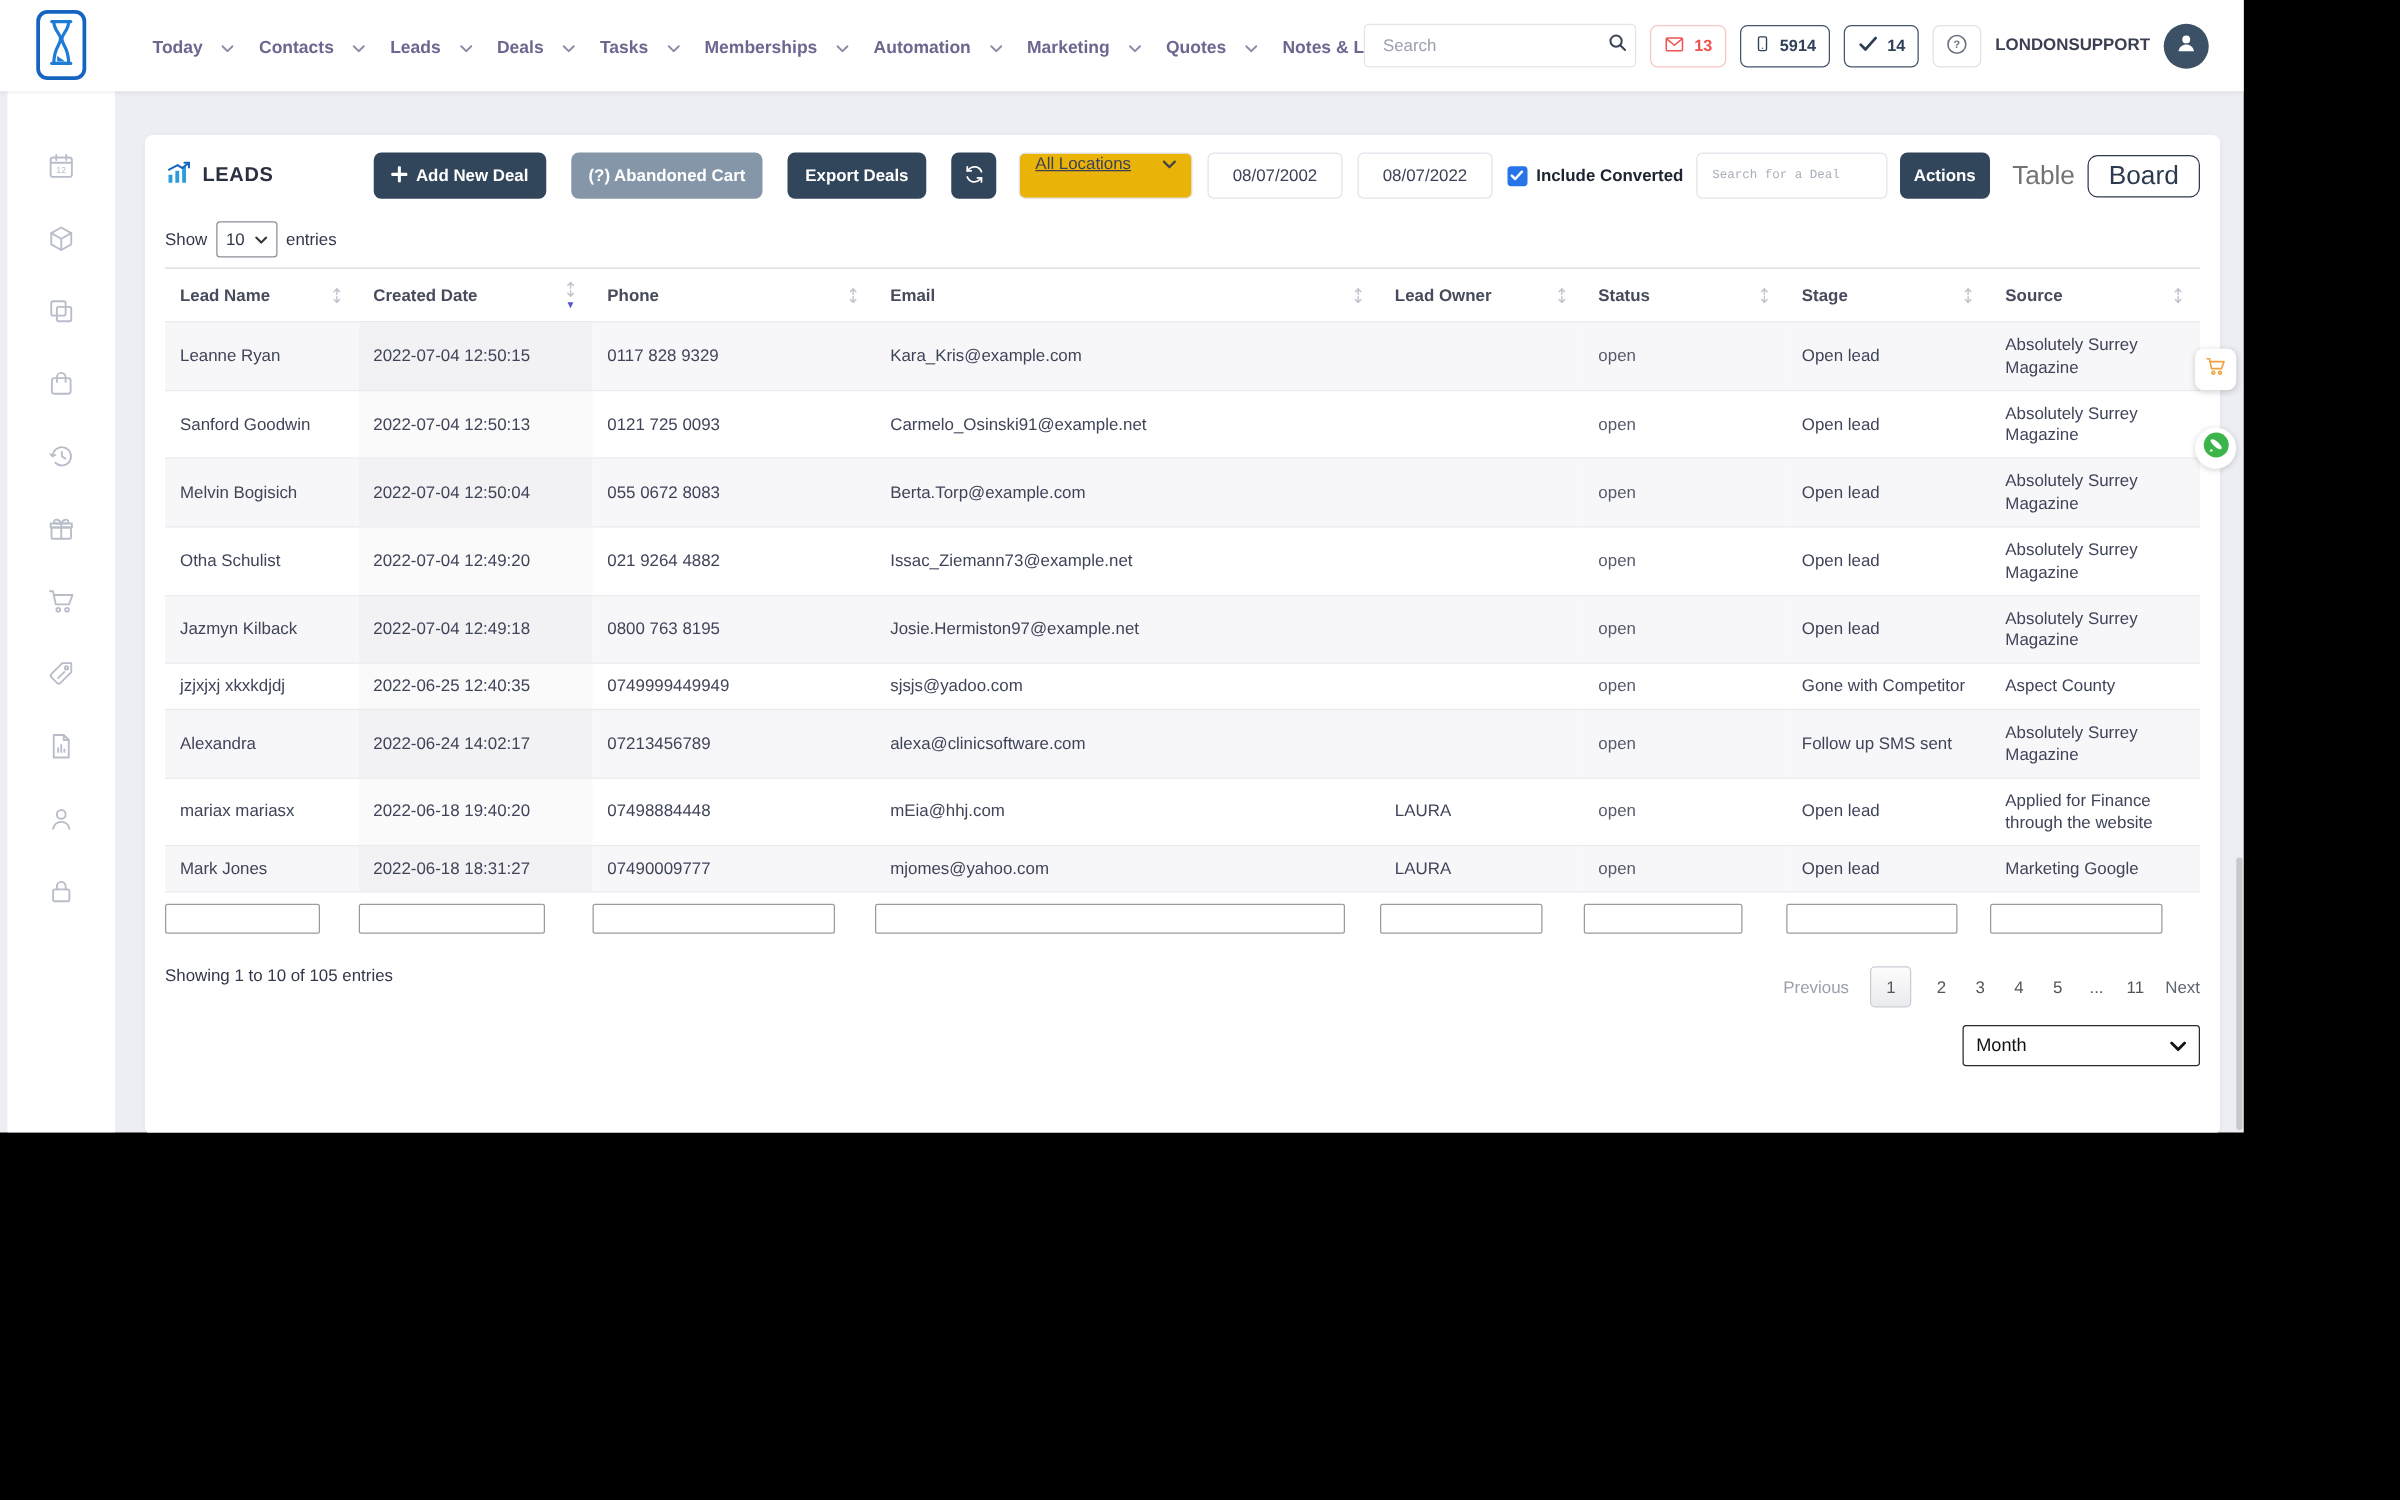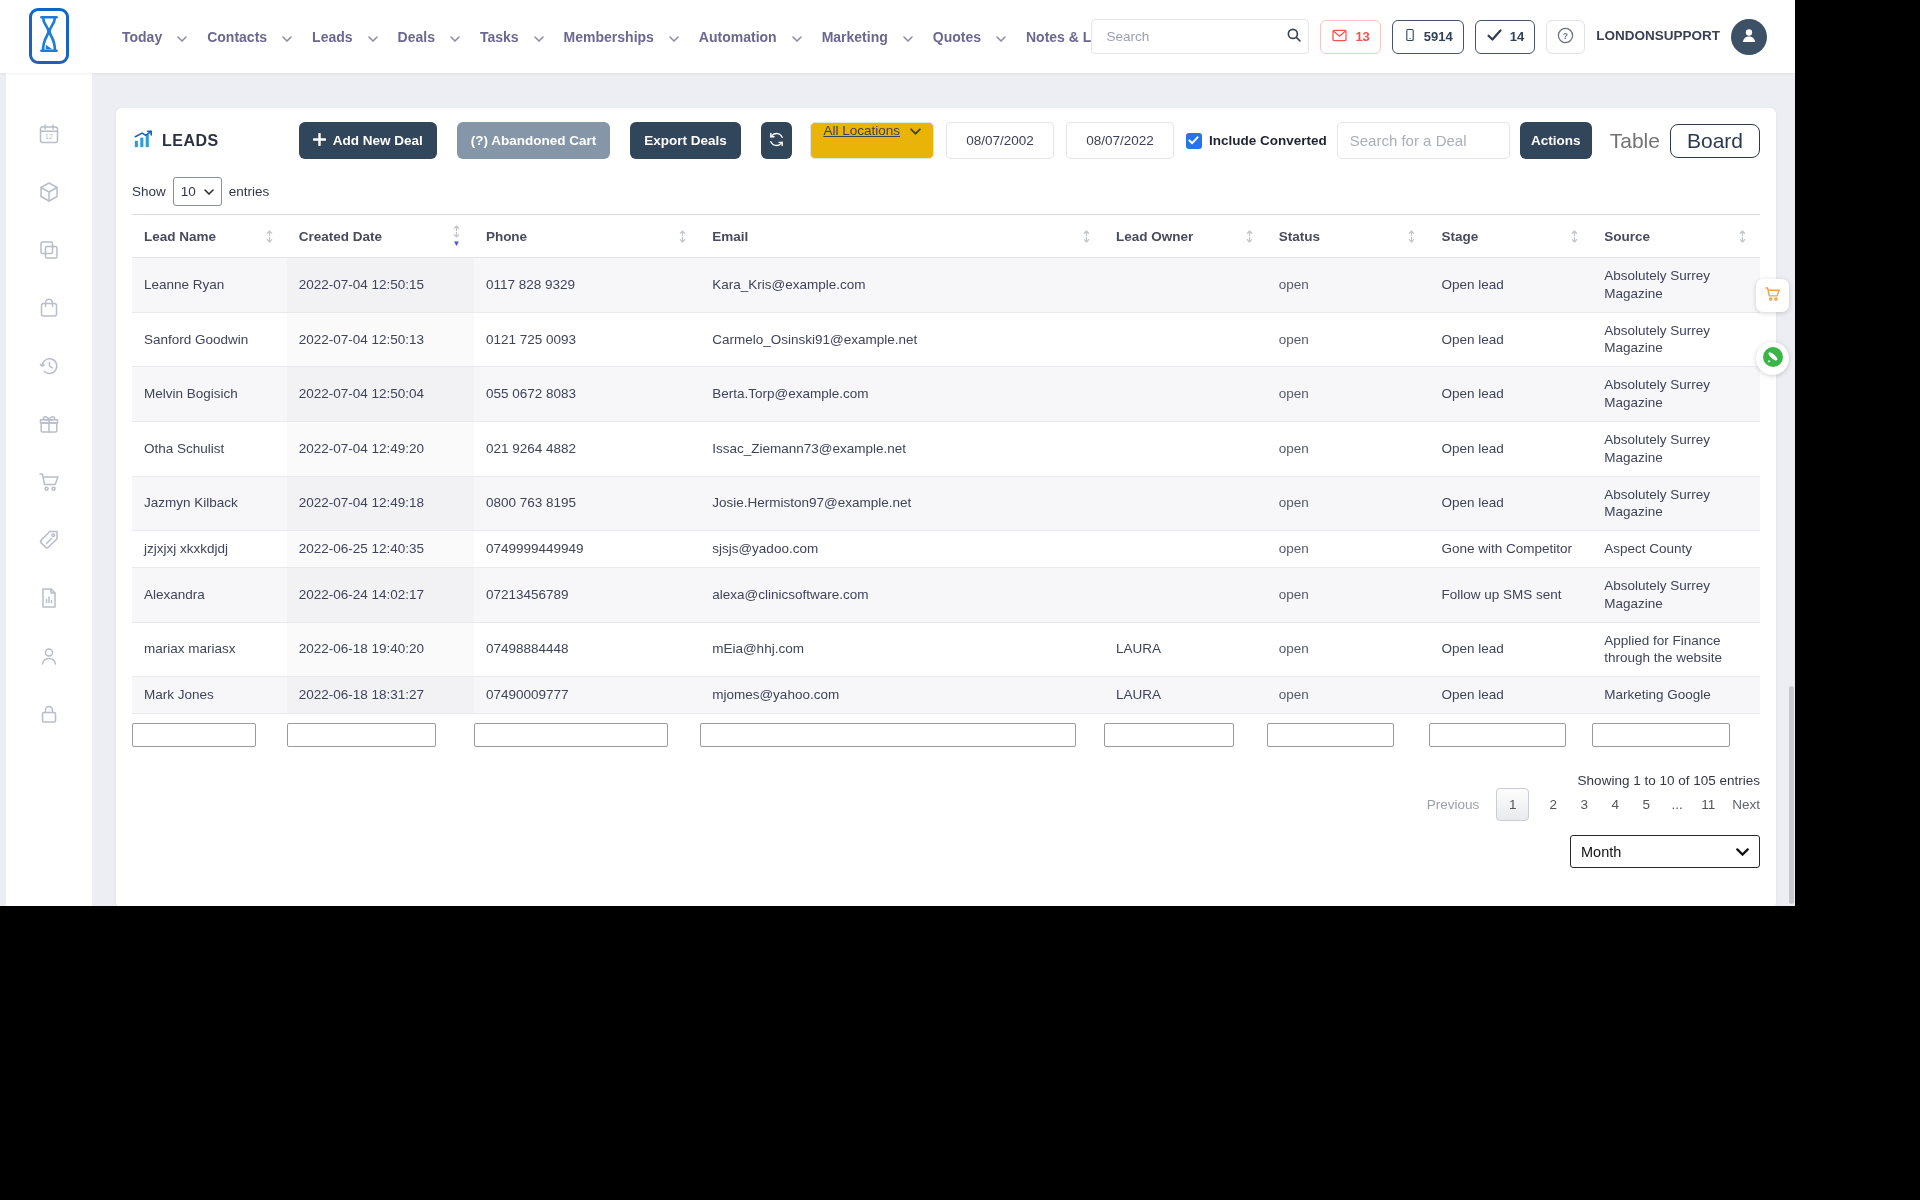--- a/index.html
+++ b/index.html
@@ -44,22 +44,22 @@
   .btn-gray{background:#8496a8;}
   .mr9{margin-right:20px}.ml18{margin-left:18px}.ml12{margin-left:12px}.ml10{margin-left:10px}
   .ctl{height:37px;border:1px solid #e2e4ea;border-radius:5px;background:#eab308;font-size:13.5px;color:#3c4157;
        display:inline-flex;align-items:flex-start;box-sizing:border-box;text-decoration:underline;}
   .sel-locations{width:168px;justify-content:space-between;padding:0 12px;cursor:pointer;}
   .date-input{width:108px;text-align:center;justify-content:center;font-family:inherit;border:1px solid #e2e4ea;
               border-radius:5px;height:37px;font-size:13.5px;color:#3c4157;background:#fff;box-sizing:border-box;}
   .cbx-wrap{display:flex;align-items:center;gap:7px;font-size:13.5px;font-weight:700;color:#1d2430;white-space:nowrap;}
   .cbx{width:16px;height:16px;background:#2674e8;border-radius:3px;display:inline-flex;align-items:center;
        justify-content:center;cursor:pointer;flex:none;}
-  .deal-search{width:173px;padding:0 12px;border:1px solid #e2e4ea;border-radius:5px;height:37px;font-size:15px;
-               color:#3c4157;font-family:Liberation Sans, sans-serif;outline:0;box-sizing:border-box;}
+  .deal-search{width:173px;padding:0 12px;border:1px solid #e2e4ea;border-radius:5px;height:37px;font-size:10px;
+               color:#3c4157;font-family:Liberation Mono, monospace;outline:0;box-sizing:border-box;}
   .deal-search::placeholder{color:#a9aeb9;}
   .view-table{font-size:21px;color:#737373;font-weight:400;cursor:pointer;}
   .view-board{font-size:21px;color:#2c3a4e;border:1.5px solid #2c3a4e;border-radius:8px;padding:4px 16px;cursor:pointer;}
 
   .show-row{display:flex;align-items:center;gap:7px;margin-top:18px;font-size:13.5px;color:#33374a;}
   .show-sel{height:27px;border:1px solid #8a8f98;border-radius:3px;display:inline-flex;align-items:center;
             gap:8px;padding:0 7px;cursor:pointer;background:#fff;}
 
   
   table.leads{width:100%;border-collapse:collapse;table-layout:fixed;margin-top:8px;border-top:1px solid #d7d9df;}
@@ -74,21 +74,21 @@
   td .status{color:#565b6b;}
 
   .filter-bar{display:grid;grid-template-columns:9.5% 11.5% 13.9% 24.8% 10% 10% 10% 9.6%;margin-top:9px;}
   .filter-cell input{height:24px;border:1px solid #9b9b9b;border-radius:2px;font-family:inherit;font-size:12px;
                      padding:0 5px;outline:0;box-sizing:border-box;}
   .filter-cell:nth-child(1) input{width:80%}.filter-cell:nth-child(2) input{width:80%}
   .filter-cell:nth-child(3) input{width:86%}.filter-cell:nth-child(4) input{width:93%}
   .filter-cell:nth-child(5) input{width:80%}.filter-cell:nth-child(6) input{width:78%}
   .filter-cell:nth-child(7) input{width:84%}.filter-cell:nth-child(8) input{width:88%}
 
-  .foot-row{display:flex;align-items:flex-end;justify-content:space-between;margin-top:26px;flex-direction:column;}
+  .foot-row{display:flex;align-items:flex-start;justify-content:space-between;margin-top:26px;}
   .showing{font-size:13.5px;color:#33374a;}
   .pager{display:flex;align-items:center;gap:17px;font-size:13.5px;color:#555;}
   .pager .prev{color:#9aa0ab;cursor:pointer;}
   .pager .next{color:#5f6570;cursor:pointer;}
   .page{cursor:pointer;min-width:14px;text-align:center;}
   .page.active{width:31px;height:31px;border:1px solid #c9ccd3;border-radius:4px;
                background:linear-gradient(#fdfdfd,#e9eaed);display:inline-flex;align-items:center;justify-content:center;}
   .month-row{display:flex;justify-content:flex-end;margin-top:14px;}
   .month-sel{width:190px;height:33px;border:1.5px solid #2a2a2a;border-radius:3px;display:flex;align-items:center;
              justify-content:space-between;padding:0 10px;font-size:14.5px;color:#111;cursor:pointer;background:#fff;box-sizing:border-box;}

